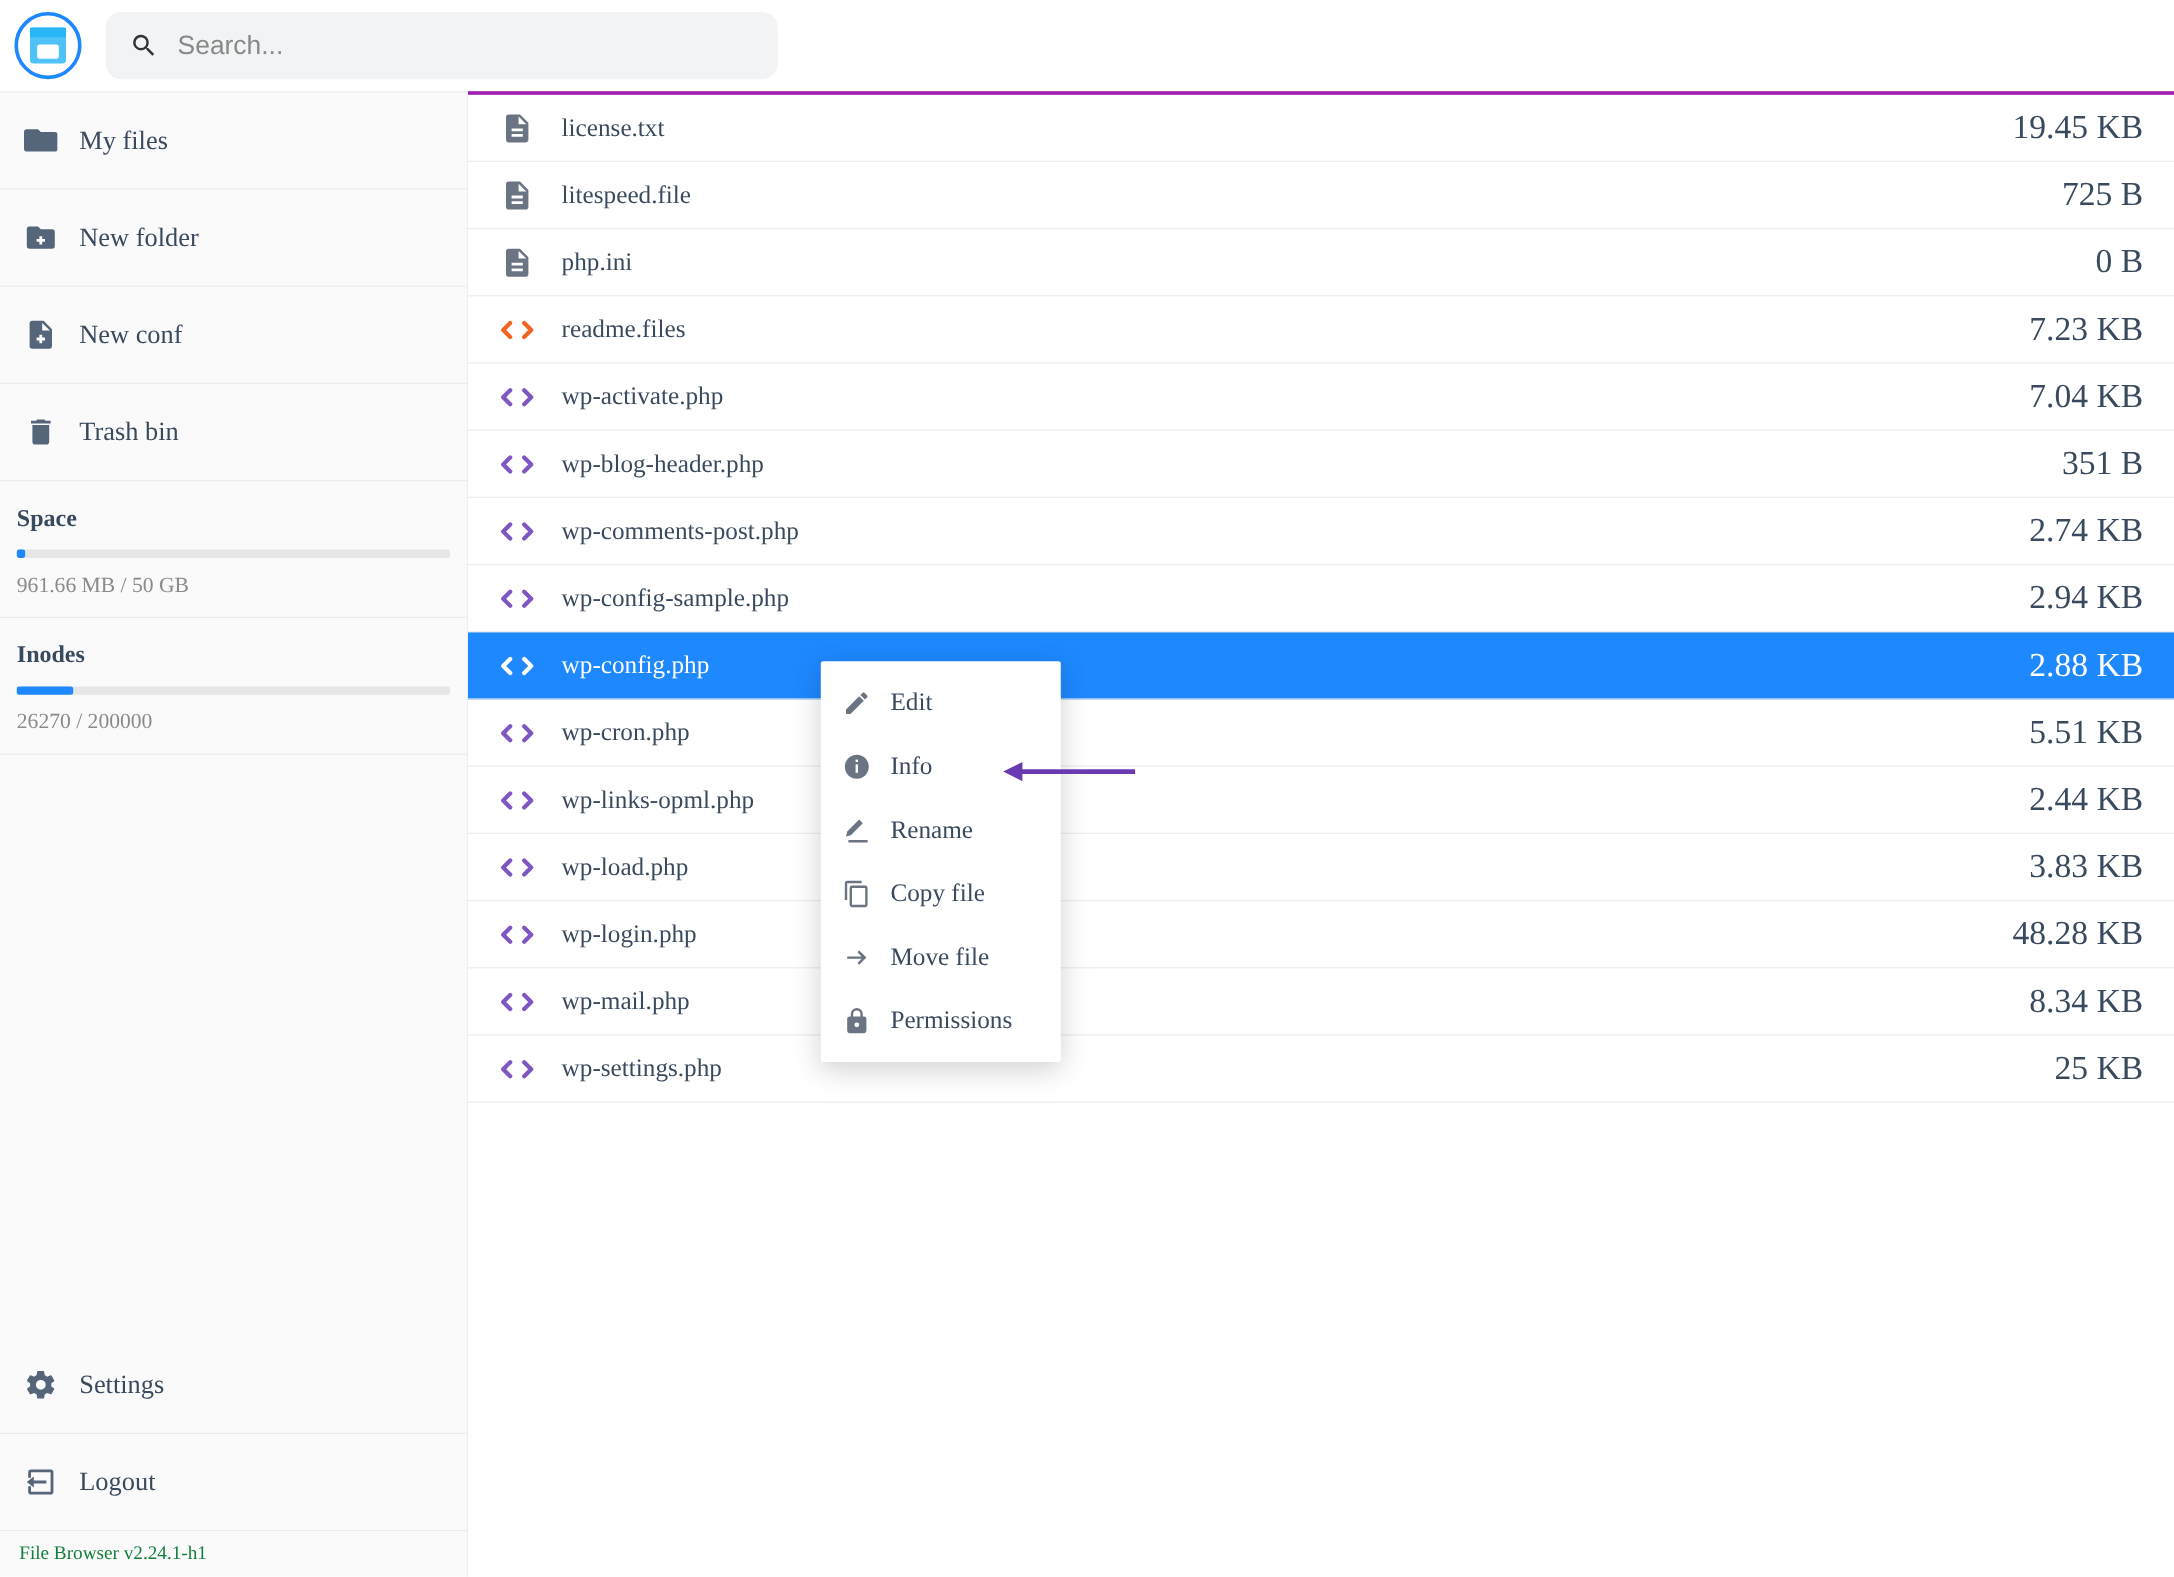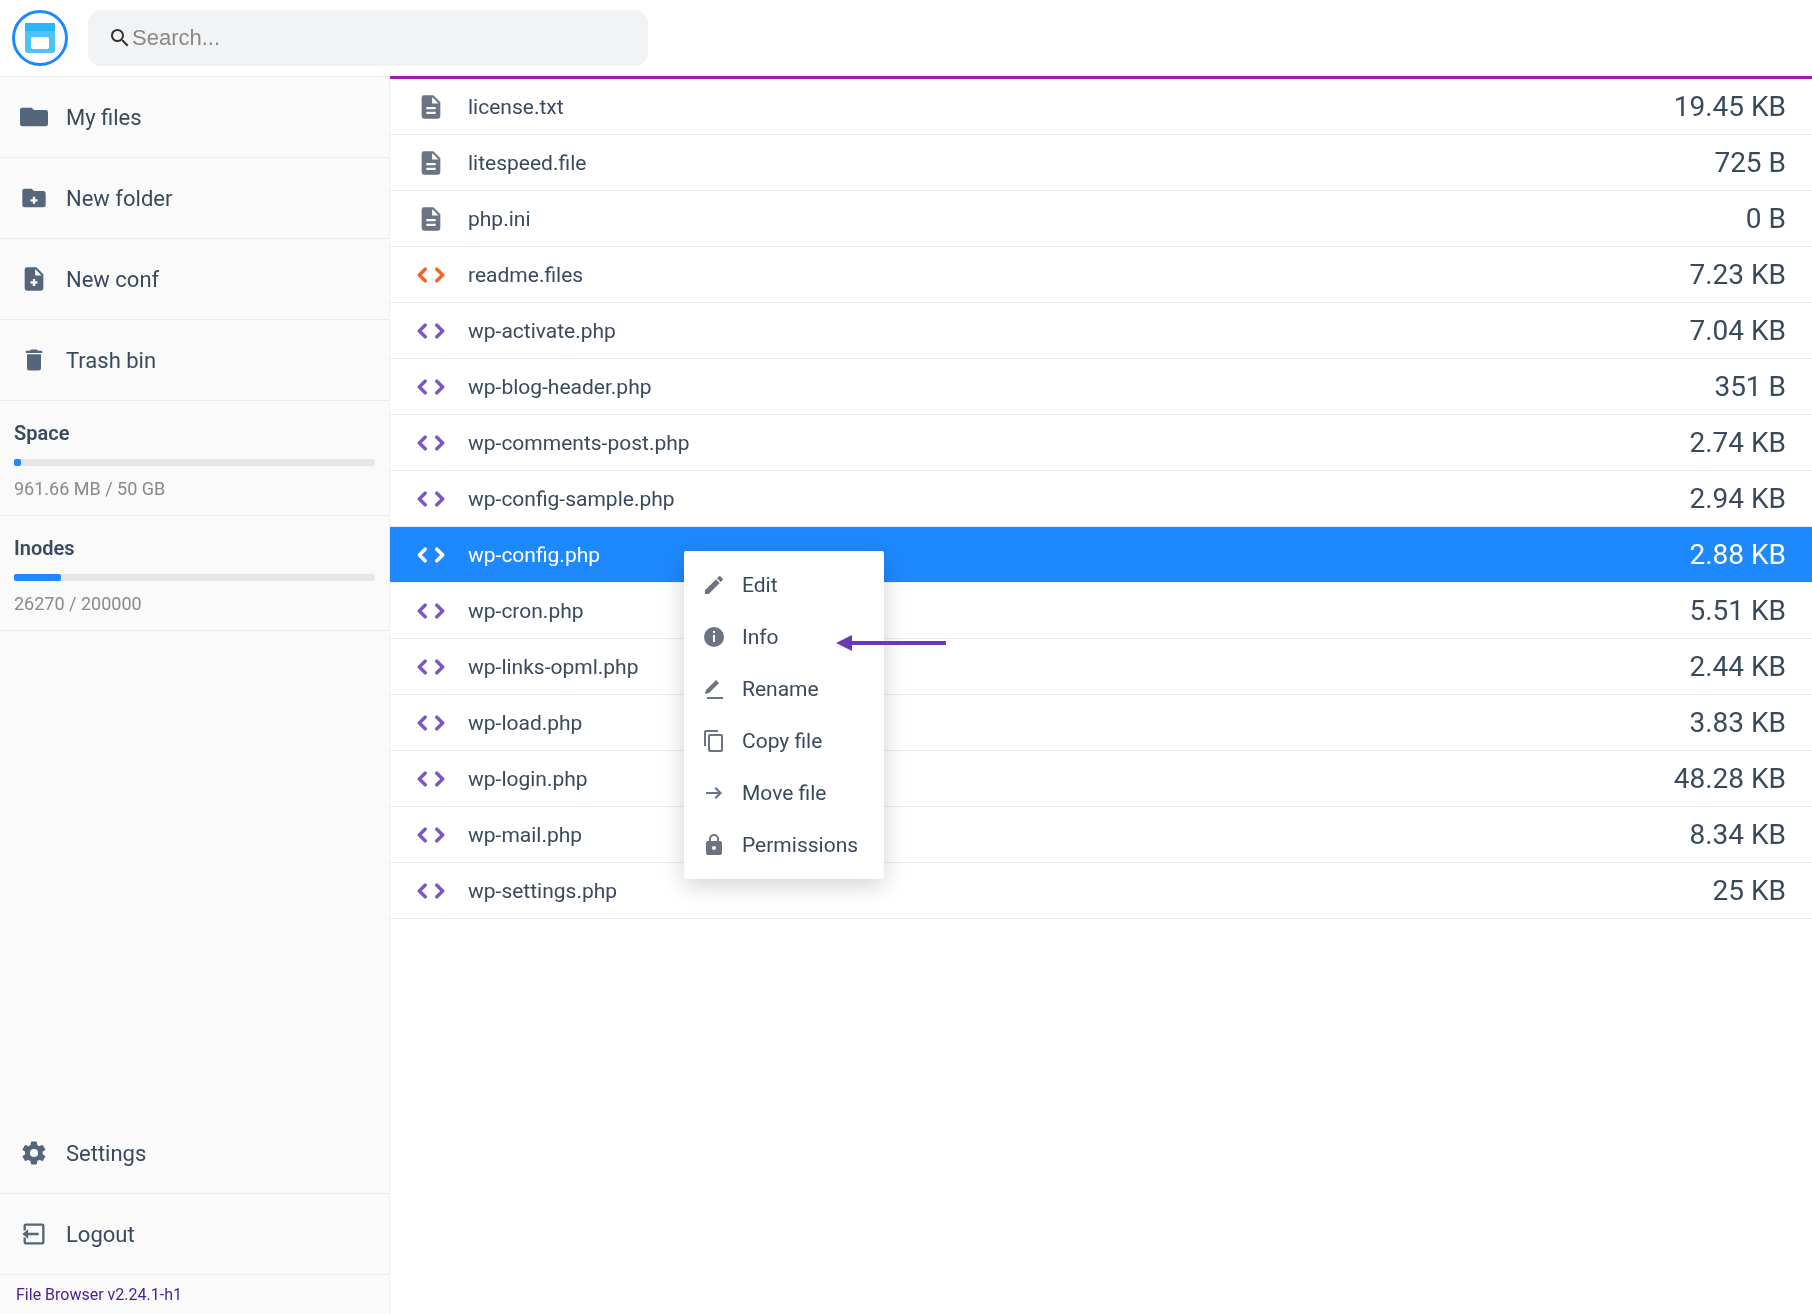--- a/index.html
+++ b/index.html
@@ -45,30 +45,31 @@
     border-radius: 2px;
   }
   .searchbox {
     flex: 0 0 560px;
     height: 56px;
     background: #f1f3f4;
     border-radius: 13px;
     display: flex;
     align-items: center;
     padding: 0 20px;
+    gap: 16px;
   }
   .searchbox svg { width: 24px; height: 24px; fill: #333; }
   .searchbox input {
     border: none; background: transparent; outline: none;
     font-size: 22px; color: #555; flex: 1;
   }
   .searchbox input::placeholder { color: #888; }
 
   
-  .body { display: flex; flex: 1; min-height: 0; }
+  .body { display: flex; flex: 1; min-height: 0; font-family: Liberation Serif, serif; }
   .sidebar {
     width: 390px;
     background: #fafafa;
     border-right: 1px solid #eee;
     border-top: 1px solid #eee;
     display: flex;
     flex-direction: column;
   }
   .side-item {
     display: flex; align-items: center; gap: 18px;
@@ -89,21 +90,21 @@
     color: #3a4a5e;
     margin-bottom: 14px;
   }
   .bar {
     height: 7px; background: #e6e6e6; border-radius: 2px;
     margin-bottom: 12px; position: relative;
   }
   .bar-fill { height: 100%; background: #1e88ff; border-radius: 2px; }
   .side-small { color: #8a8a8a; font-size: 18px; }
   .sidebar-bottom { margin-top: auto; }
-  .version { color: #4c1d95; font-size: 16px; padding: 10px 16px 10px; }
+  .version { color: #15803d; font-size: 16px; padding: 10px 16px 10px; }
 
   
   .main { flex: 1; overflow: hidden; position: relative; border-top: 3px solid #a21caf; }
   .file-row {
     display: flex; align-items: center;
     height: 56px;
     padding: 0 26px 0 24px;
     border-bottom: 1px solid #ececec;
     cursor: pointer;
     color: #3a4a5e;

